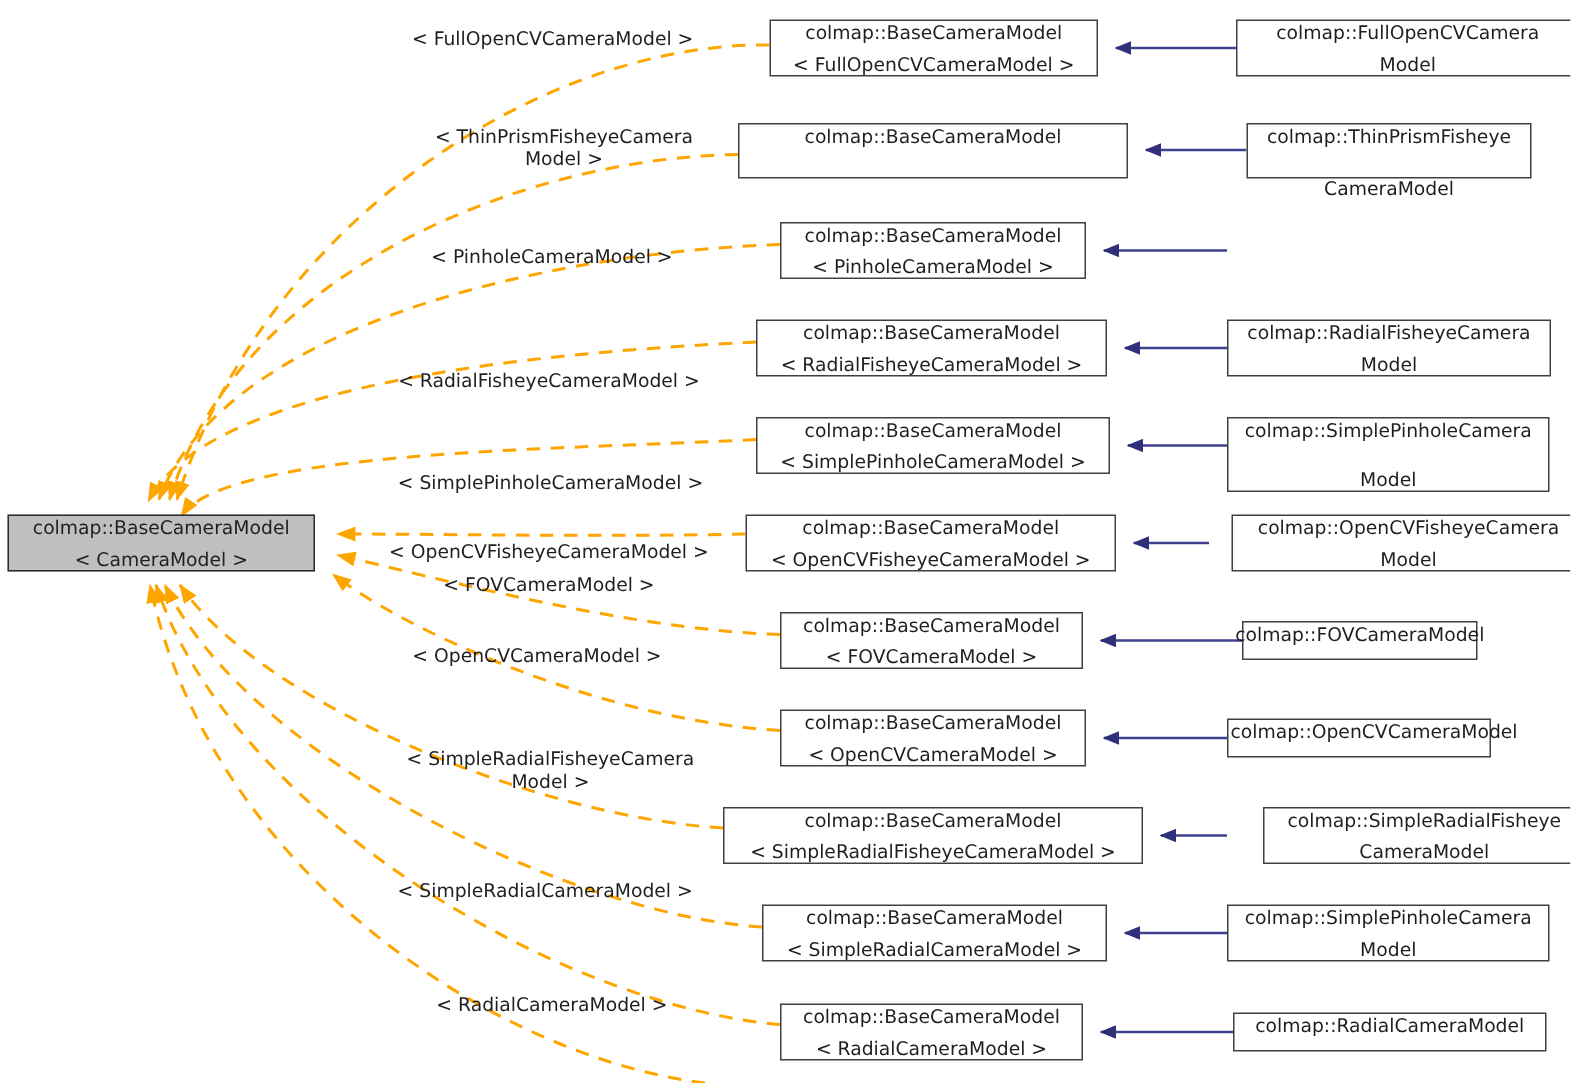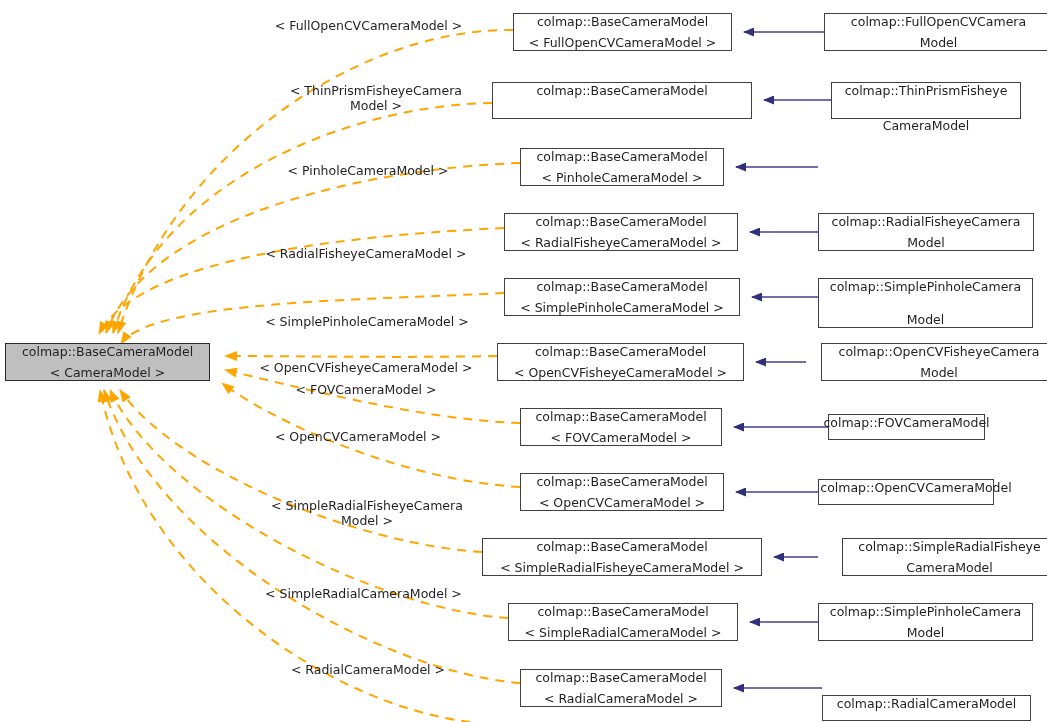--- a/index.html
+++ b/index.html
@@ -179,21 +179,21 @@
     <span class="ln">colmap::OpenCVCameraModel</span>
   </div>
   <div class="node" style="left:842px; top:538px; width:215px; height:38px;">
     <span class="ln">colmap::SimpleRadialFisheye</span>
     <span class="ln">CameraModel</span>
   </div>
   <div class="node" style="left:818px; top:603px; width:215px; height:38px;">
     <span class="ln">colmap::SimplePinholeCamera</span>
     <span class="ln">Model</span>
   </div>
-  <div class="node" style="left:822px; top:675px; width:209px; height:26px;margin-top:20px;">
+  <div class="node" style="left:822px; top:675px; width:209px; height:26px;">
     <span class="ln">colmap::RadialCameraModel</span>
   </div>
 
   <div class="edge-label" style="left:243px; top:3px; width:235px;">
     <span class="ln">&lt; FullOpenCVCameraModel &gt;</span>
   </div>
   <div class="edge-label" style="left:248px; top:68px; width:240px;">
     <span class="ln">&lt; ThinPrismFisheyeCamera</span>
     <span class="ln">Model &gt;</span>
   </div>

